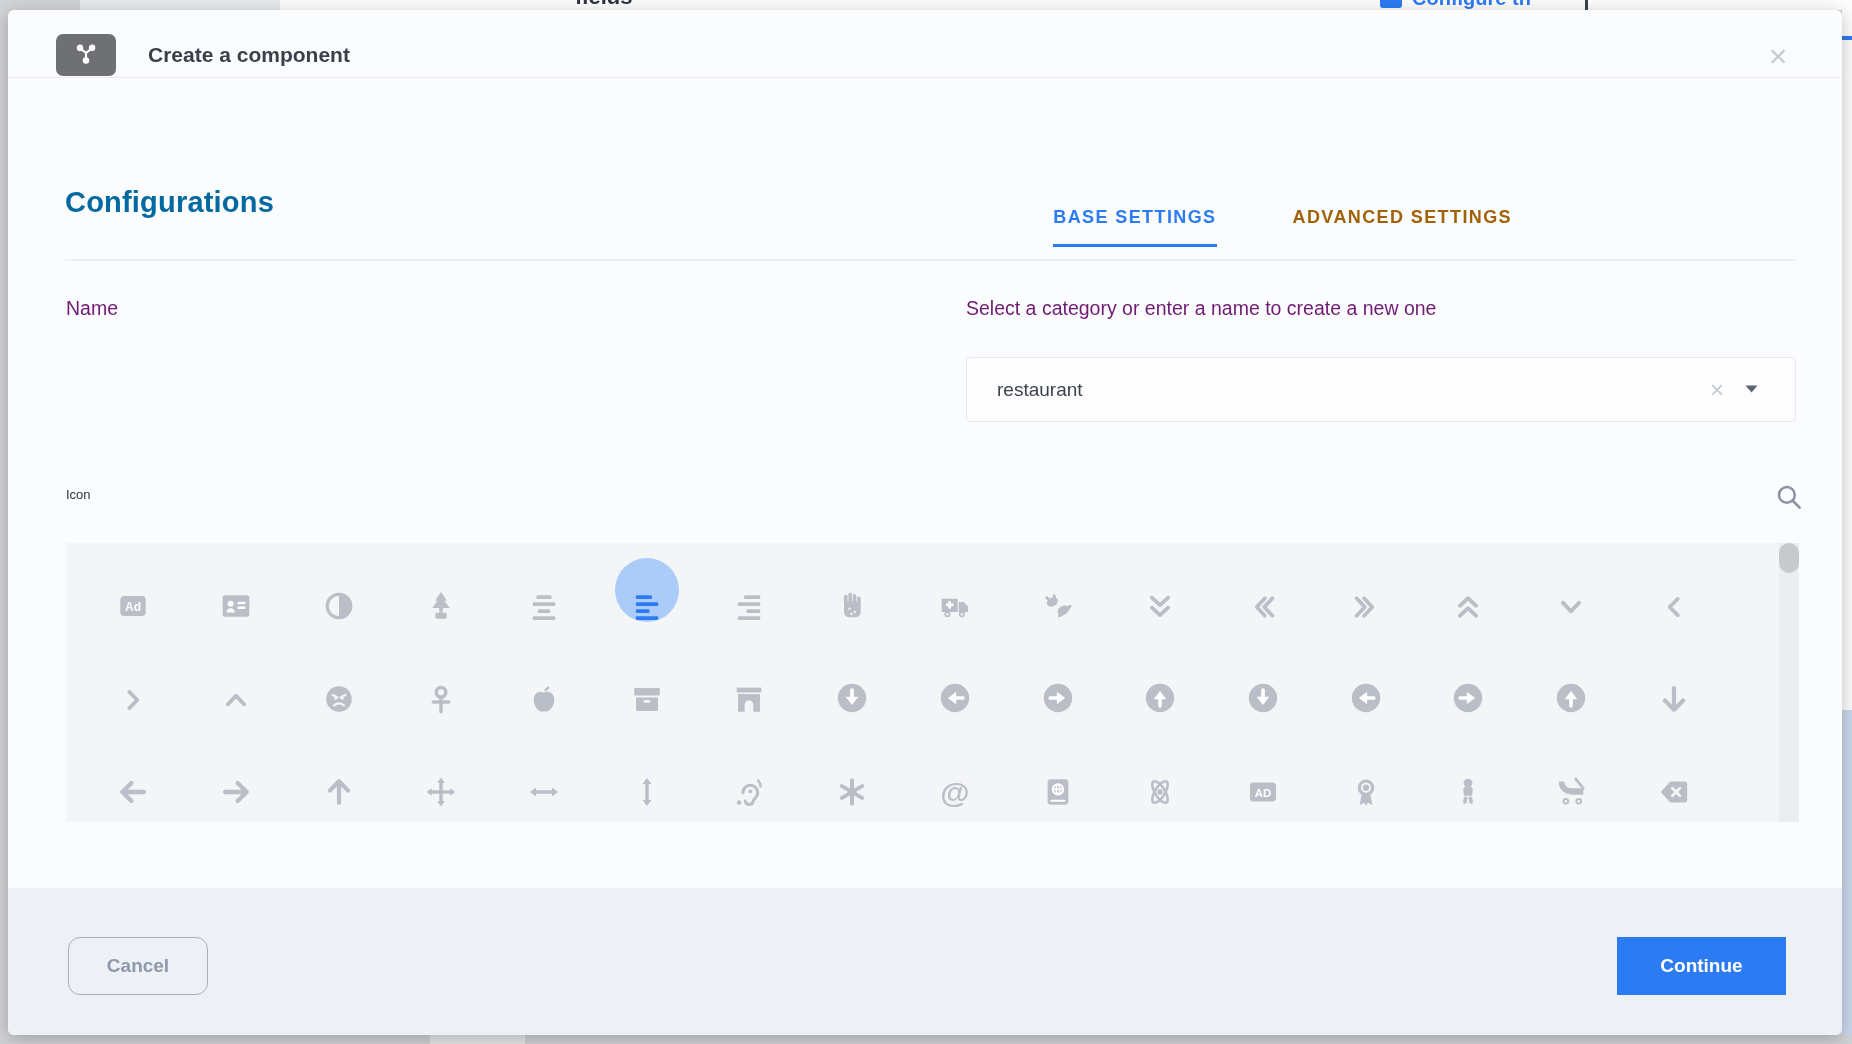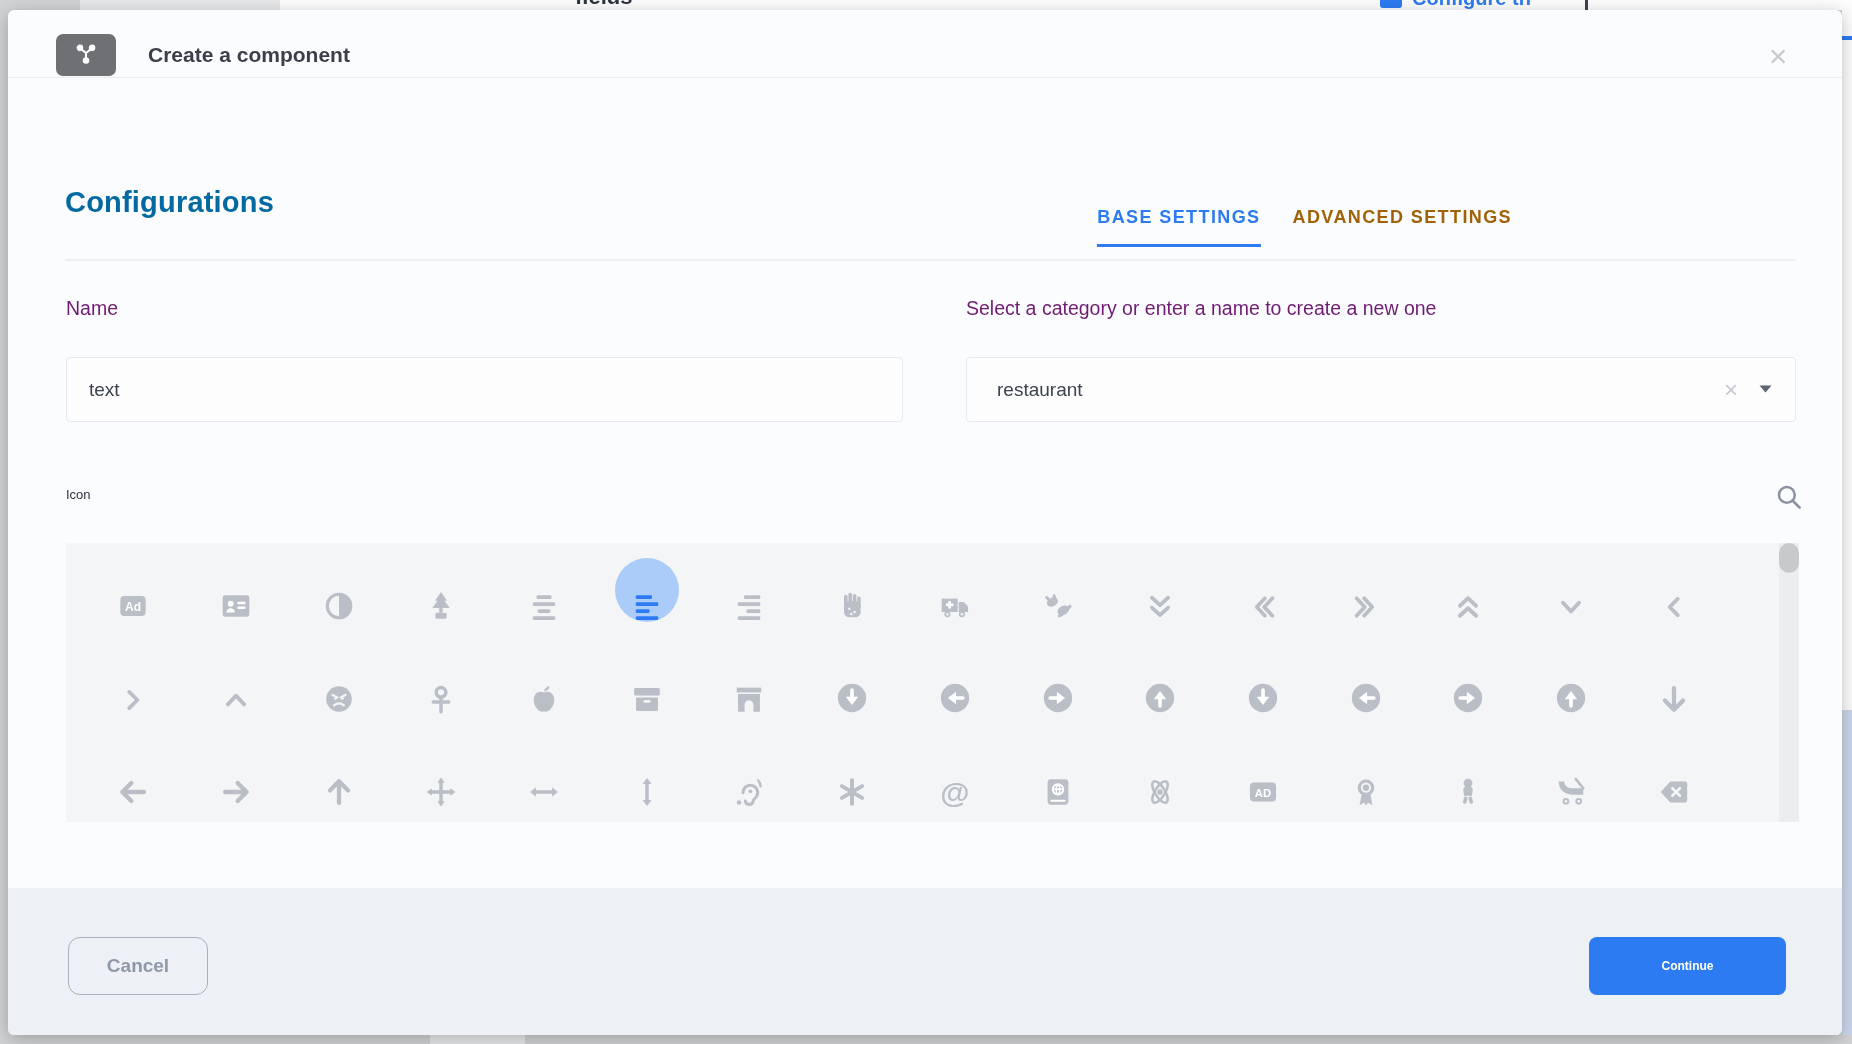--- a/index.html
+++ b/index.html
@@ -21,51 +21,51 @@
   .bgb-light{position:absolute;left:430px;top:0;width:95px;height:9px;background:#e8e9ea}
 
   
   #modal{position:absolute;left:8px;top:10px;width:1834px;height:1025px;background:#fbfcfd;border-radius:6px;box-shadow:0 4px 18px rgba(0,0,0,.25)}
   #hdr{position:absolute;left:0;top:0;right:0;height:68px;border-bottom:1px solid #ececee;border-radius:6px 6px 0 0}
   #badge{position:absolute;left:48px;top:24px;width:60px;height:42px;background:#6e7073;border-radius:7px;display:flex;align-items:center;justify-content:center}
   #dlg-title{position:absolute;left:140px;top:0;height:90px;display:flex;align-items:center;font-size:21px;font-weight:700;color:#3a3f4a}
   #close-btn{position:absolute;right:44px;top:26px;width:40px;height:40px;display:flex;align-items:center;justify-content:center;font-size:32px;font-weight:400;color:#c5c9d0;cursor:pointer;line-height:1}
 
   #heading{position:absolute;left:57px;top:176px;font-size:29px;font-weight:700;color:#0369a1;letter-spacing:.2px}
-  #tabs{position:absolute;top:197px;right:330px;display:flex;gap:32px;align-items:flex-start}
+  #tabs{position:absolute;top:197px;right:330px;display:flex;gap:76px;align-items:flex-start}
   .tab{font-size:18px;font-weight:700;letter-spacing:1.4px;color:#a16207;cursor:pointer}
   .tab.active{color:#2d7bf2;padding-bottom:16px;border-bottom:3.5px solid #2d7bf2}
   #divider{position:absolute;left:57px;right:46px;top:249px;height:1.5px;background:#edeff3}
 
   .field-label{position:absolute;top:287px;font-size:19.5px;font-weight:500;color:#701a75}
   #name-label{left:58px}
   #cat-label{left:958px}
   .inputbox{position:absolute;top:347px;height:65px;background:#fdfdfe;border:1px solid #e6eaf0;border-radius:4px;font-size:19px;color:#3c434f;display:flex;align-items:center}
   #name-input{left:58px;width:837px;padding:0 22px;outline:none;font-family:inherit}
-  #cat-select{left:958px;width:830px;padding:0 22px 0 30px;cursor:pointer}
+  #cat-select{left:958px;width:830px;padding:0 36px 0 30px;cursor:pointer}
   #cat-value{flex:1}
   #cat-clear{font-size:24px;color:#c6cad1;margin-right:20px;cursor:pointer;line-height:1}
   #cat-caret{cursor:pointer;display:flex;align-items:center}
 
   #icon-label{position:absolute;left:58px;top:477px;font-size:13px;font-weight:400;color:#2d333f}
   #icon-search{position:absolute;right:38px;top:472px;width:30px;height:30px;cursor:pointer}
 
   #icon-grid{position:absolute;left:58px;top:533px;width:1733px;height:279px;background:#f4f5f7}
   #icons-area{position:absolute;left:16px;right:74px;top:0;bottom:0;display:grid;grid-template-columns:repeat(16,1fr);grid-auto-rows:93px;align-items:center;justify-items:center}
   .cell{color:#b9bec7;cursor:pointer}
   .iw{width:64px;height:64px;border-radius:50%;display:flex;align-items:flex-end;justify-content:center}
   .cell.sel{color:#2d7bf2}
   .cell.sel .iw{background:#abccf8}
   .char-icon{font-size:30px;font-weight:700;line-height:1}
   #scroll-track{position:absolute;right:0;top:0;bottom:0;width:20px;background:#ebedee}
   #scroll-thumb{position:absolute;right:0;top:0;width:20px;height:30px;border-radius:10px;background:#c7c9cc;cursor:pointer}
 
   #footer{position:absolute;left:0;bottom:0;right:0;height:147px;background:#edf0f5;border-radius:0 0 6px 6px}
   #cancel-btn{position:absolute;left:60px;top:49px;width:140px;height:58px;border:1px solid #a8afbe;border-radius:12px;background:transparent;color:#8f98aa;font-size:19px;font-weight:600;font-family:inherit;cursor:pointer}
-  #continue-btn{position:absolute;right:56px;top:49px;width:197px;height:58px;border:none;border-radius:8px;background:#2d7bf2;color:#fff;font-size:12px;font-weight:600;font-family:inherit;cursor:pointer}
+  #continue-btn{position:absolute;right:56px;top:49px;width:169px;height:58px;border:none;border-radius:0;background:#2d7bf2;color:#fff;font-size:19px;font-weight:600;font-family:inherit;cursor:pointer}
 </style>
 </head>
 <body>
 
 <div id="bg-top">
   <div class="bgt-light"></div>
   <div class="bgt-white">
     <span class="bgt-fields">fields</span>
     <span class="bgt-bluechip"></span>
     <span class="bgt-bluelink">Configure th</span>
@@ -101,21 +101,20 @@
 
   <div id="heading">Configurations</div>
 
   <div id="tabs">
     <div class="tab active">BASE SETTINGS</div>
     <div class="tab">ADVANCED SETTINGS</div>
   </div>
   <div id="divider"></div>
 
   <div id="name-label" class="field-label">Name</div>
-  <input id="name-input" class="inputbox" value="text" style="">
 
   <div id="cat-label" class="field-label">Select a category or enter a name to create a new one</div>
   <div id="cat-select" class="inputbox">
     <span id="cat-value">restaurant</span>
     <span id="cat-clear">×</span>
     <span id="cat-caret">
       <svg width="15" height="11" viewBox="0 0 15 11">
           <path d="M1.5 1.5 L7.5 8.5 L13.5 1.5 Z" fill="#5c6472"></path>
         </svg>
     </span>

